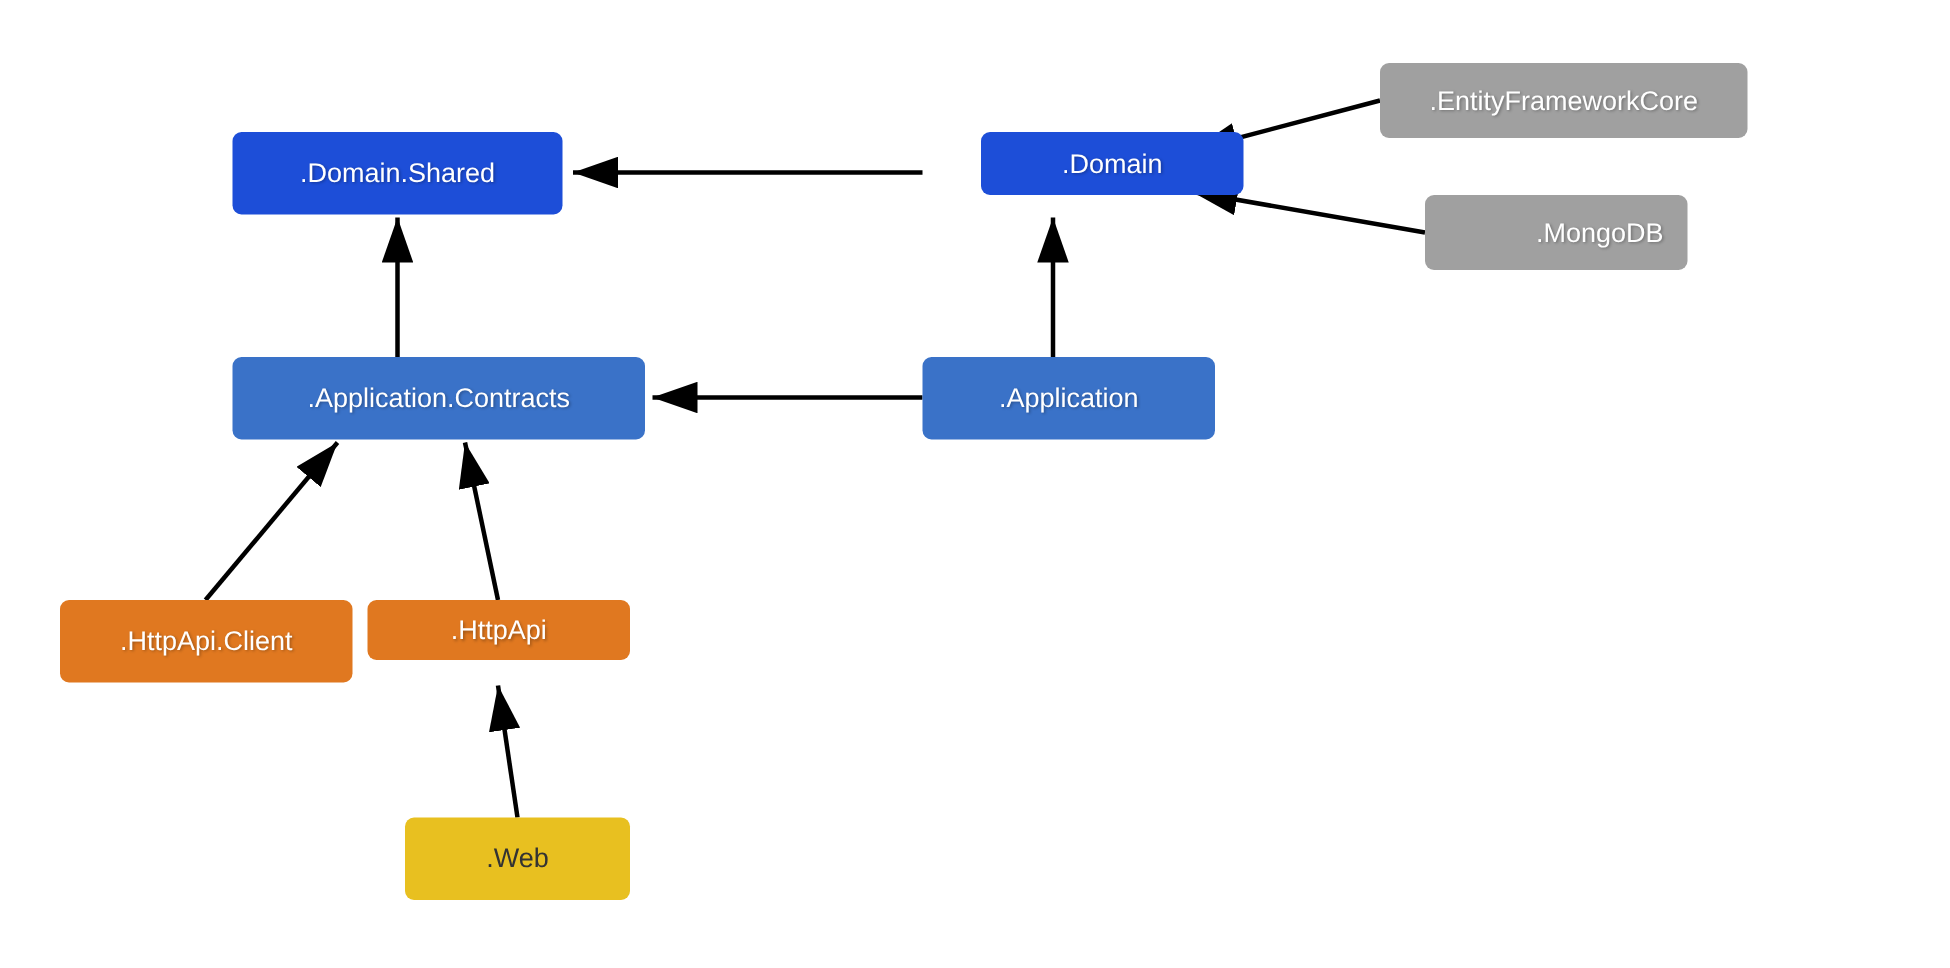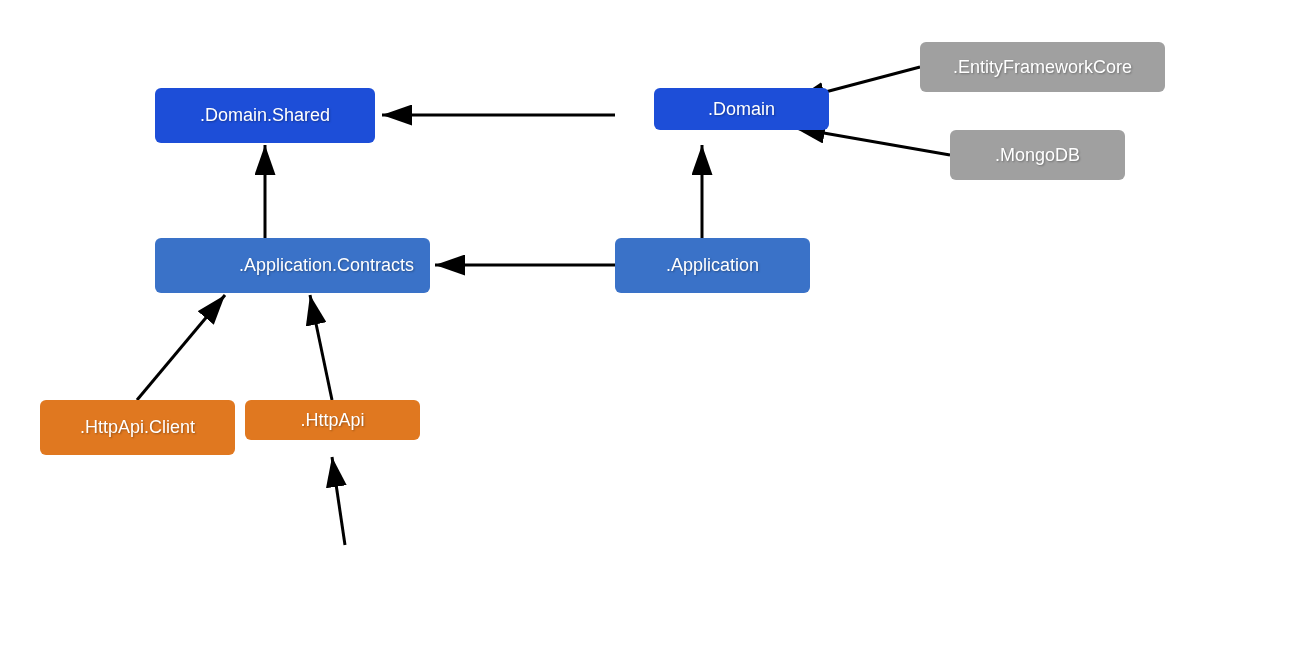--- a/index.html
+++ b/index.html
@@ -80,34 +80,37 @@
   </div>
 
   <div class="node node-green" style="left:615px; top:88px; width:175px; height:42px;margin-left:39px;">
     <span>.Domain</span>
   </div>
 
   <div class="node node-gray" style="left:920px; top:42px; width:245px; height:50px;">
     <span>.EntityFrameworkCore</span>
   </div>
 
-  <div class="node node-gray" style="left:950px; top:130px; width:175px; height:50px;">
+  <div class="node node-gray" style="left:950px; top:130px; width:175px; height:50px;justify-content:flex-end;">
     <span>.MongoDB</span>
   </div>
 
-  <div class="node node-blue" style="left:155px; top:238px; width:275px; height:55px;justify-content:flex-end;">
+  <div class="node node-blue" style="left:155px; top:238px; width:275px; height:55px;">
     <span>.Application.Contracts</span>
   </div>
 
   <div class="node node-blue" style="left:615px; top:238px; width:195px; height:55px;">
     <span>.Application</span>
   </div>
 
   <div class="node node-orange" style="left:40px; top:400px; width:195px; height:55px;justify-content:center;">
     <span>.HttpApi.Client</span>
   </div>
 
   <div class="node node-orange" style="left:245px; top:400px; width:175px; height:40px;">
     <span>.HttpApi</span>
   </div>
 
+  <div class="node node-yellow" style="left:270px; top:545px; width:150px; height:55px;">
+    <span>.Web</span>
+  </div>
 
 </div>
 
 </body></html>

